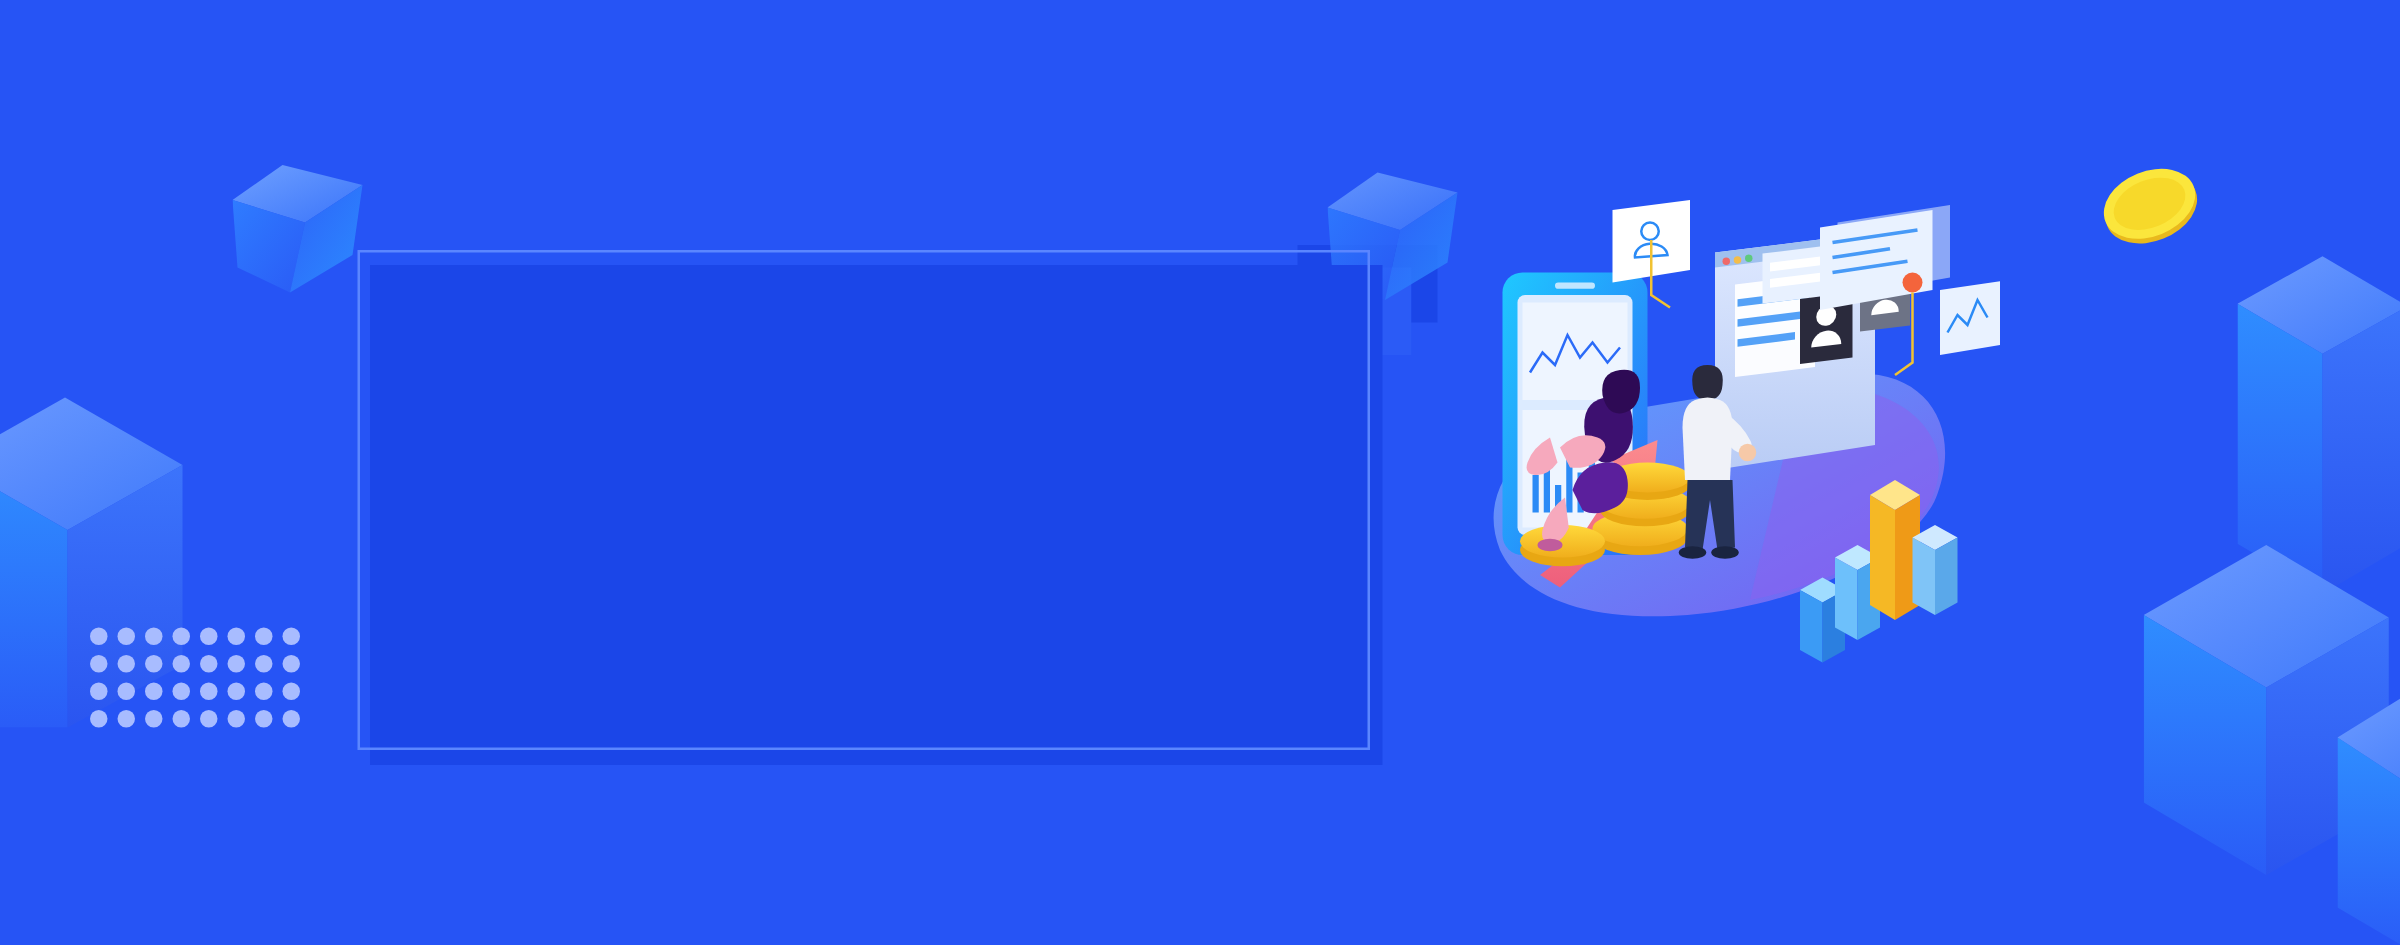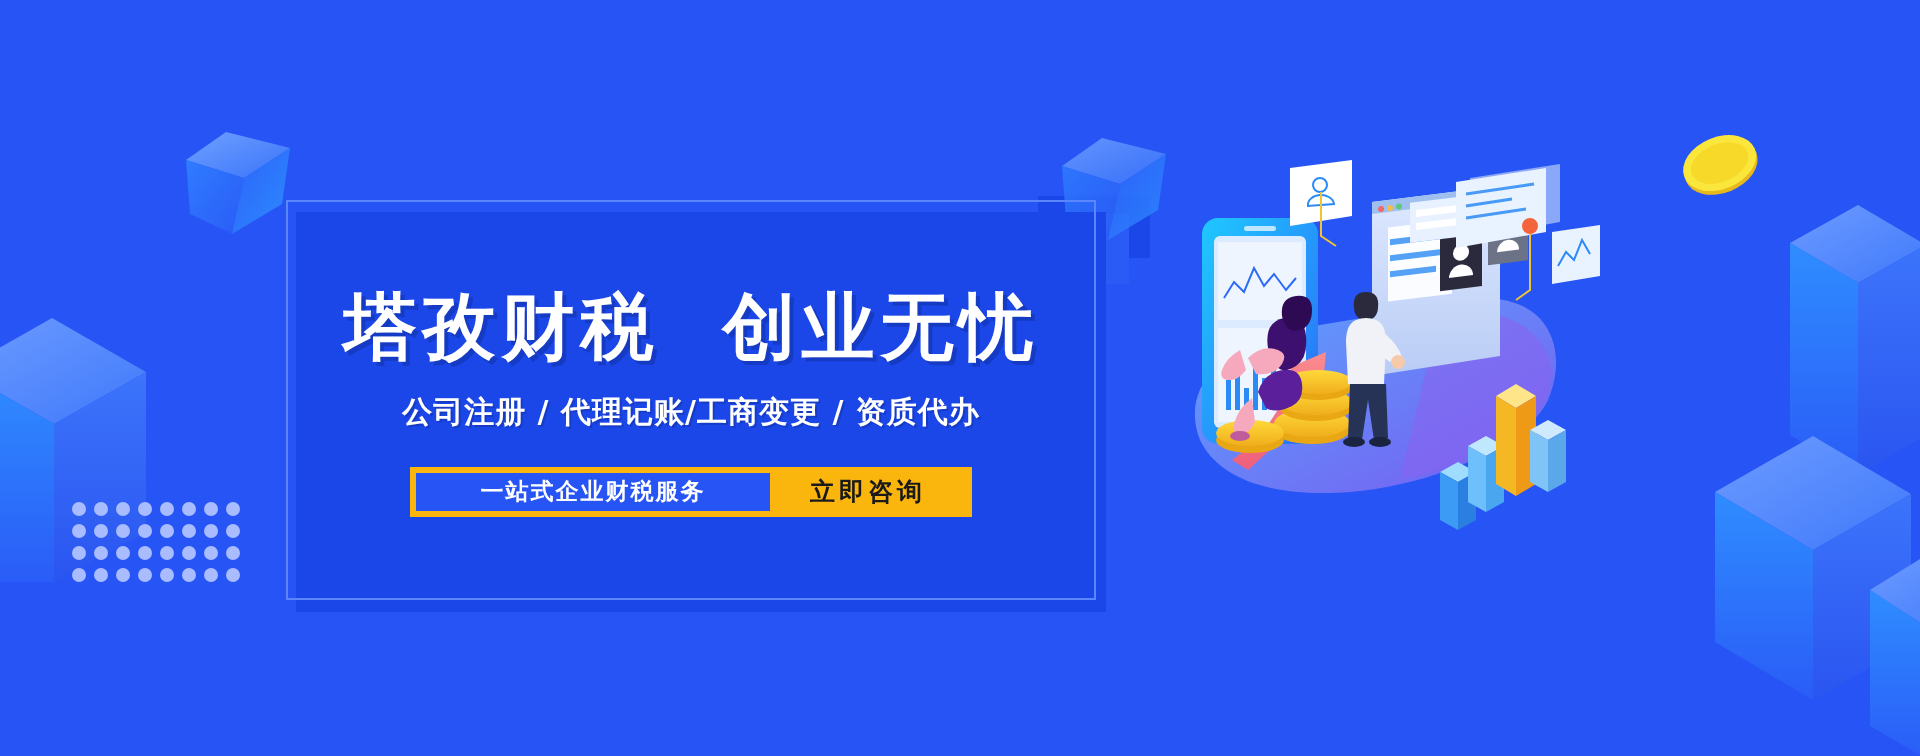--- a/index.html
+++ b/index.html
@@ -419,25 +419,14 @@
         <polygon points="390,290 408,280 426,290 408,300" fill="#cfe9ff"></polygon>
         <polygon points="390,290 408,300 408,352 390,342" fill="#7fc4f7"></polygon>
         <polygon points="426,290 408,300 408,352 426,342" fill="#5aa8ea"></polygon>
       </g>
     </g>
   </svg>
 
   <div class="frame-shadow"></div>
   <div class="frame"></div>
 
-  <div class="content">
-
-    <div class="headline">塔孜财税  创业无忧</div>
-
-    <div class="subline">公司注册 / 代理记账/工商变更 / 资质代办</div>
-
-    <div class="cta">
-      <div class="cta-tag">一站式企业财税服务</div>
-      <div class="cta-btn">立即咨询</div>
-    </div>
-  </div>
 
 </div>
 
 </body></html>

